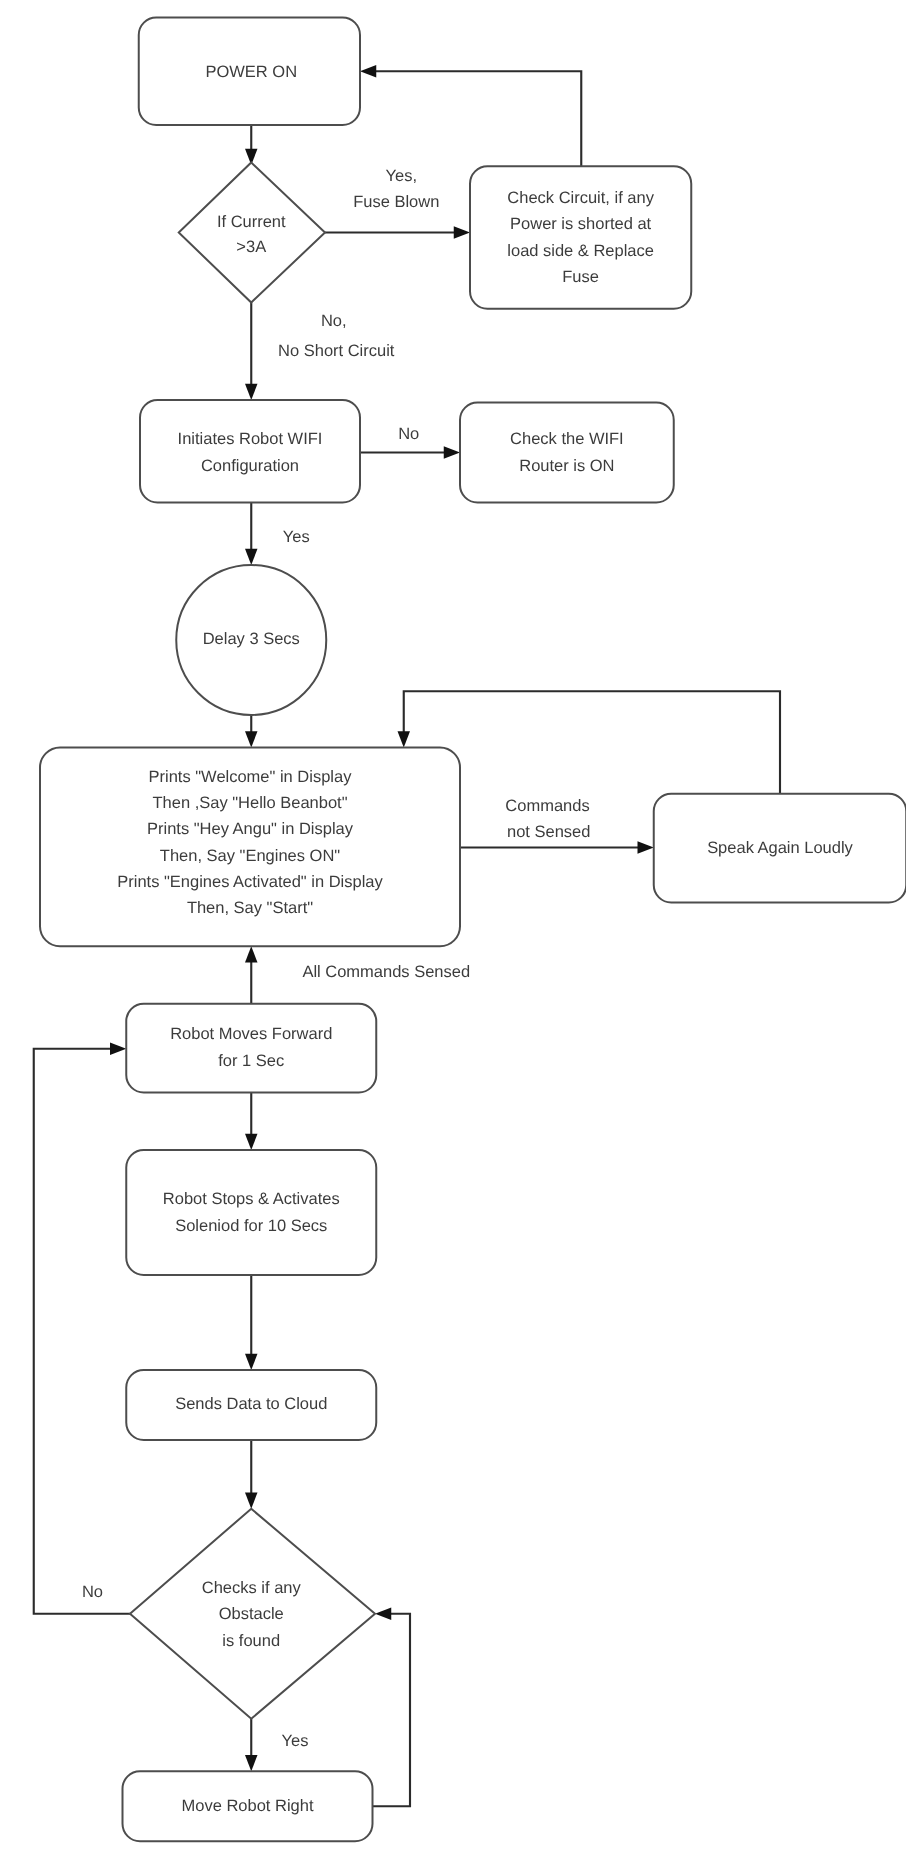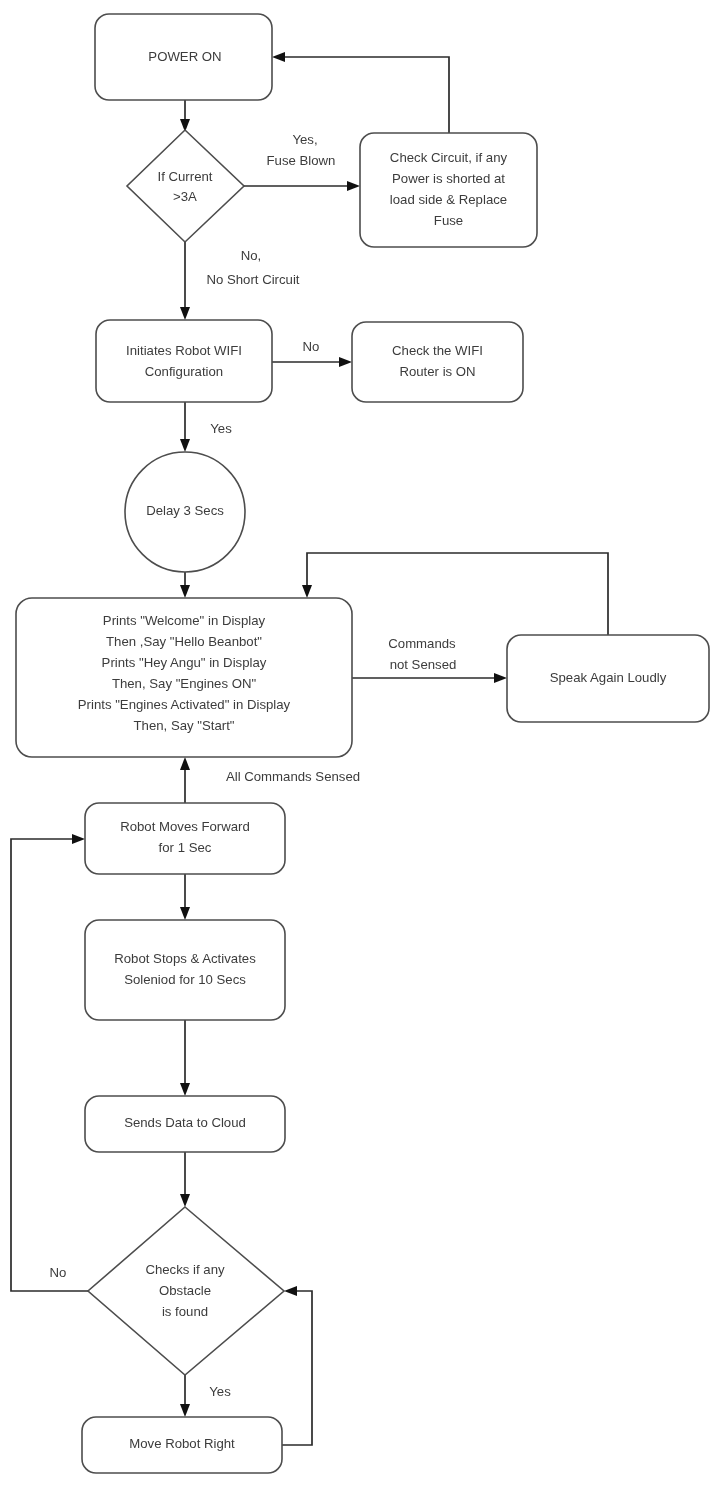--- a/index.html
+++ b/index.html
@@ -10,21 +10,21 @@
   }
   body {
     width: 725px;
     height: 1500px;
     font-family: "Liberation Sans", sans-serif;
     position: relative;
     overflow: hidden;
   }
   #flow-root {
     position: absolute;
-    left: 0;
+    left: 16px;
     top: 0;
     width: 630px;
     height: 1500px;
   }
   svg#flow-svg {
     display: block;
     width: 725px;
     height: 1500px;
   }
   .node-shape {

